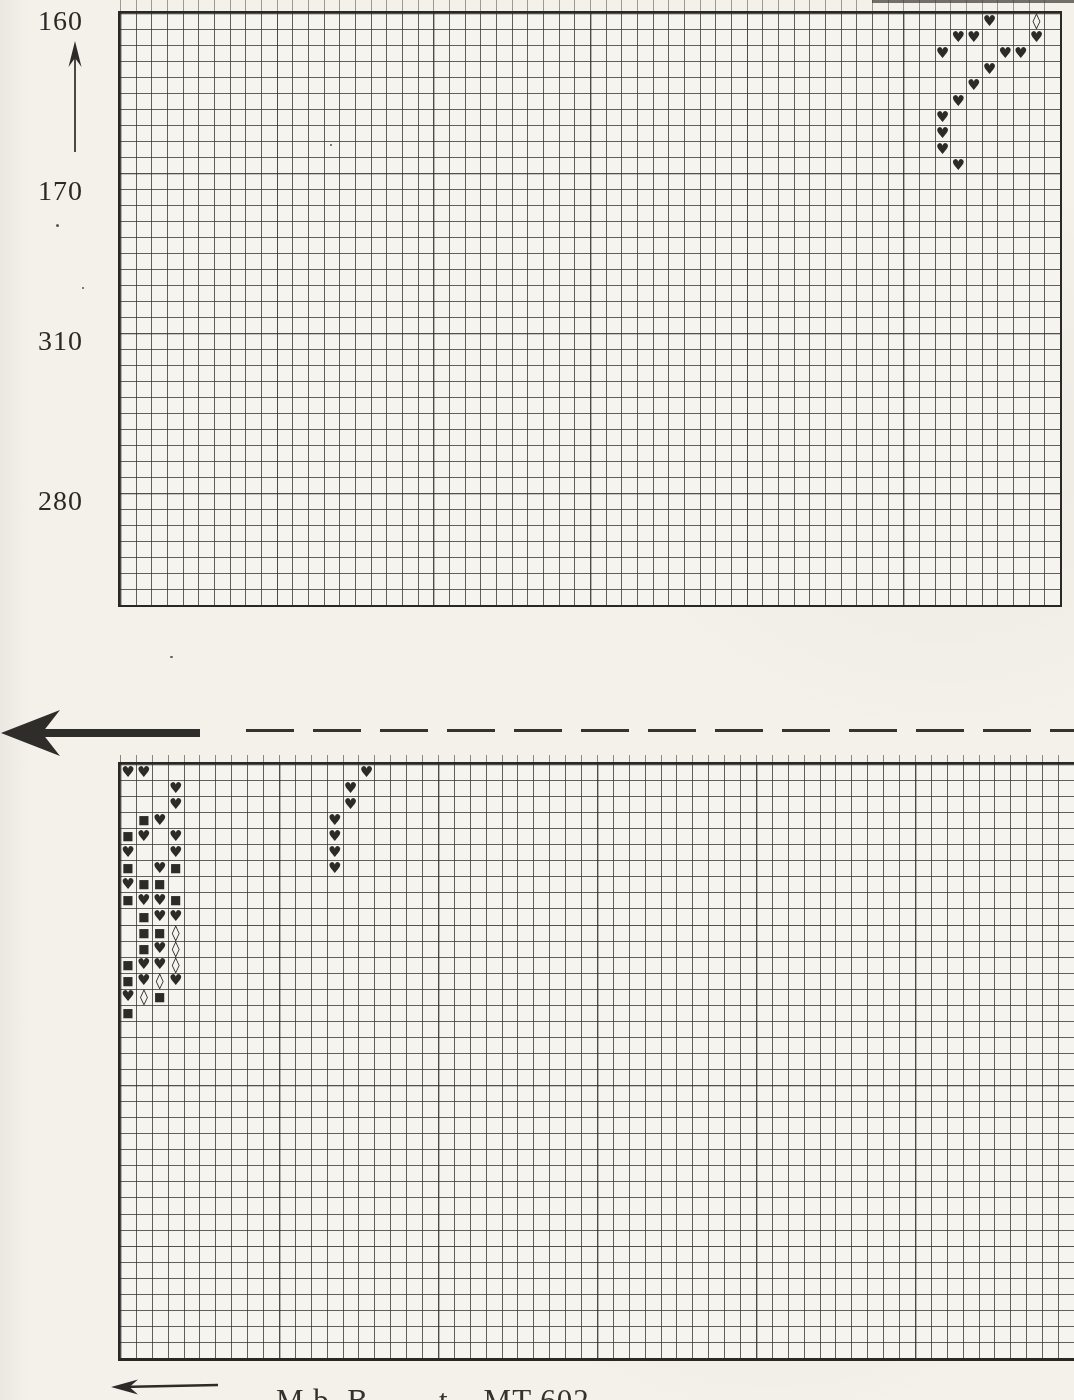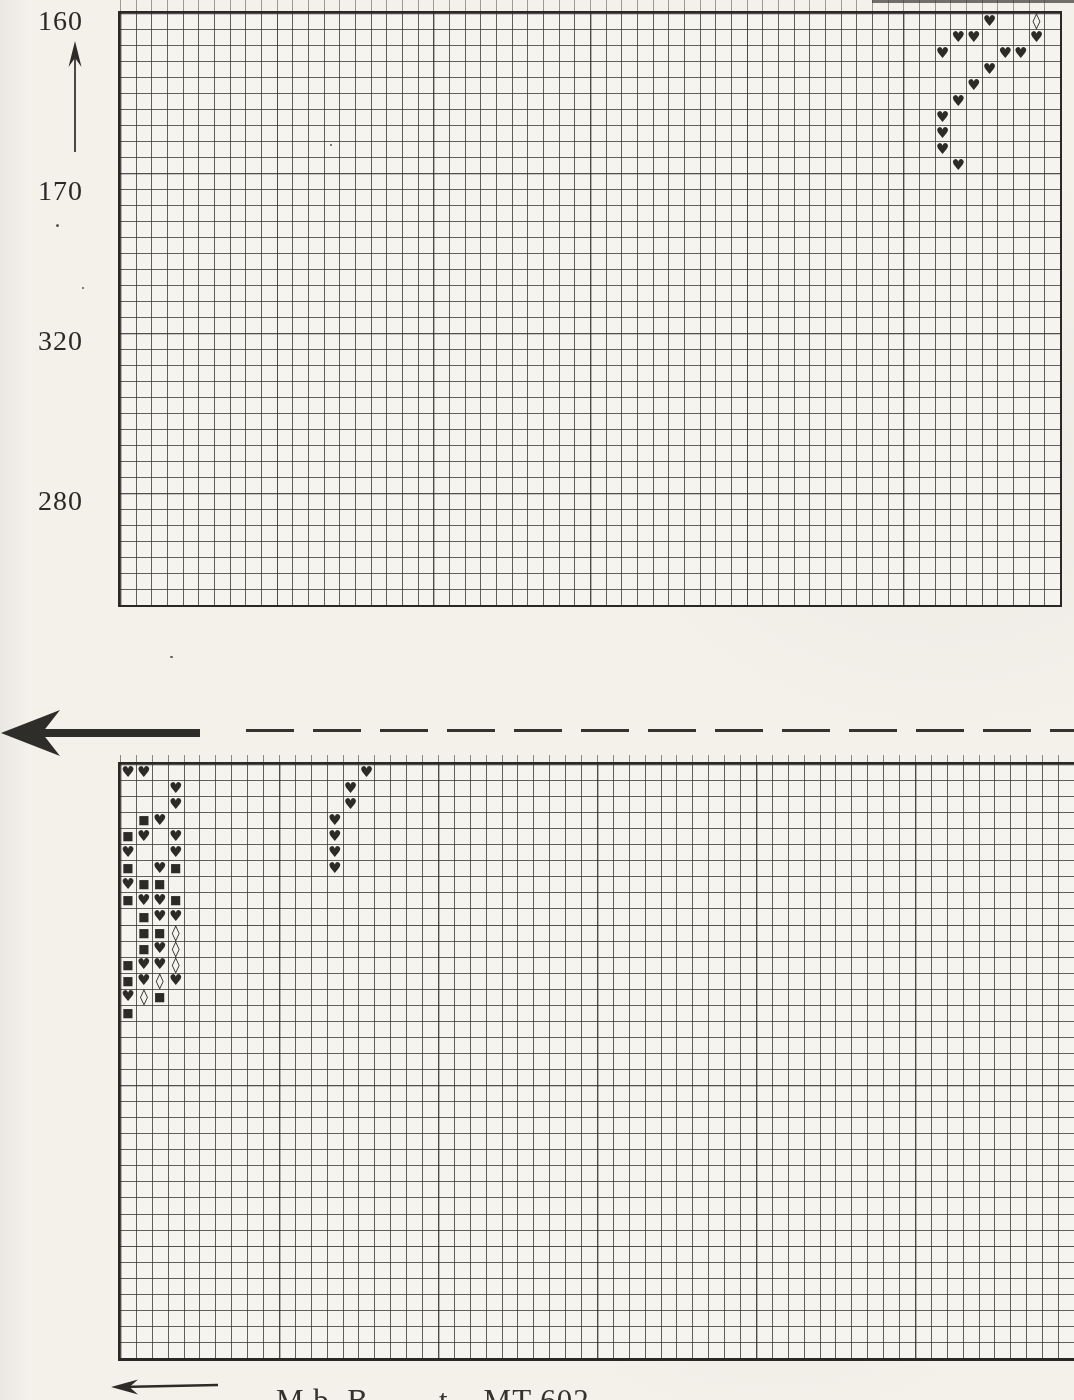--- a/index.html
+++ b/index.html
@@ -113,21 +113,21 @@
       <span class="sym sym-heart" style="left: 830.351px; top: 80px; width: 15.667px; height: 16px;">♥</span>
       <span class="sym sym-heart" style="left: 814.684px; top: 96px; width: 15.667px; height: 16px;">♥</span>
       <span class="sym sym-heart" style="left: 814.684px; top: 112px; width: 15.667px; height: 16px;">♥</span>
       <span class="sym sym-heart" style="left: 814.684px; top: 128px; width: 15.667px; height: 16px;">♥</span>
       <span class="sym sym-heart" style="left: 830.351px; top: 144px; width: 15.667px; height: 16px;">♥</span>
     </div>
 
   <div id="row-labels">
       <div class="row-label" style="top: 7px;">160</div>
       <div class="row-label" style="top: 177px;">170</div>
-      <div class="row-label" style="top: 327px;">320</div>
+      <div class="row-label" style="top: 327px;">310</div>
       <div class="row-label" style="top: 487px;">280</div>
     </div>
 
   <svg class="svg-abs" style="left:64px; top:40px;" width="22" height="116" viewBox="0 0 22 116">
     <line x1="11" y1="14" x2="11" y2="112" stroke="#2d2b28" stroke-width="1.7"></line>
     <polygon points="11,1 4.5,27 11,18 17.5,27" fill="#2d2b28"></polygon>
   </svg>
 
   <svg class="svg-abs" style="left:0px; top:707px;" width="205" height="52" viewBox="0 0 205 52">
     <rect x="26" y="22" width="174" height="8" fill="#2f2d2a"></rect>

